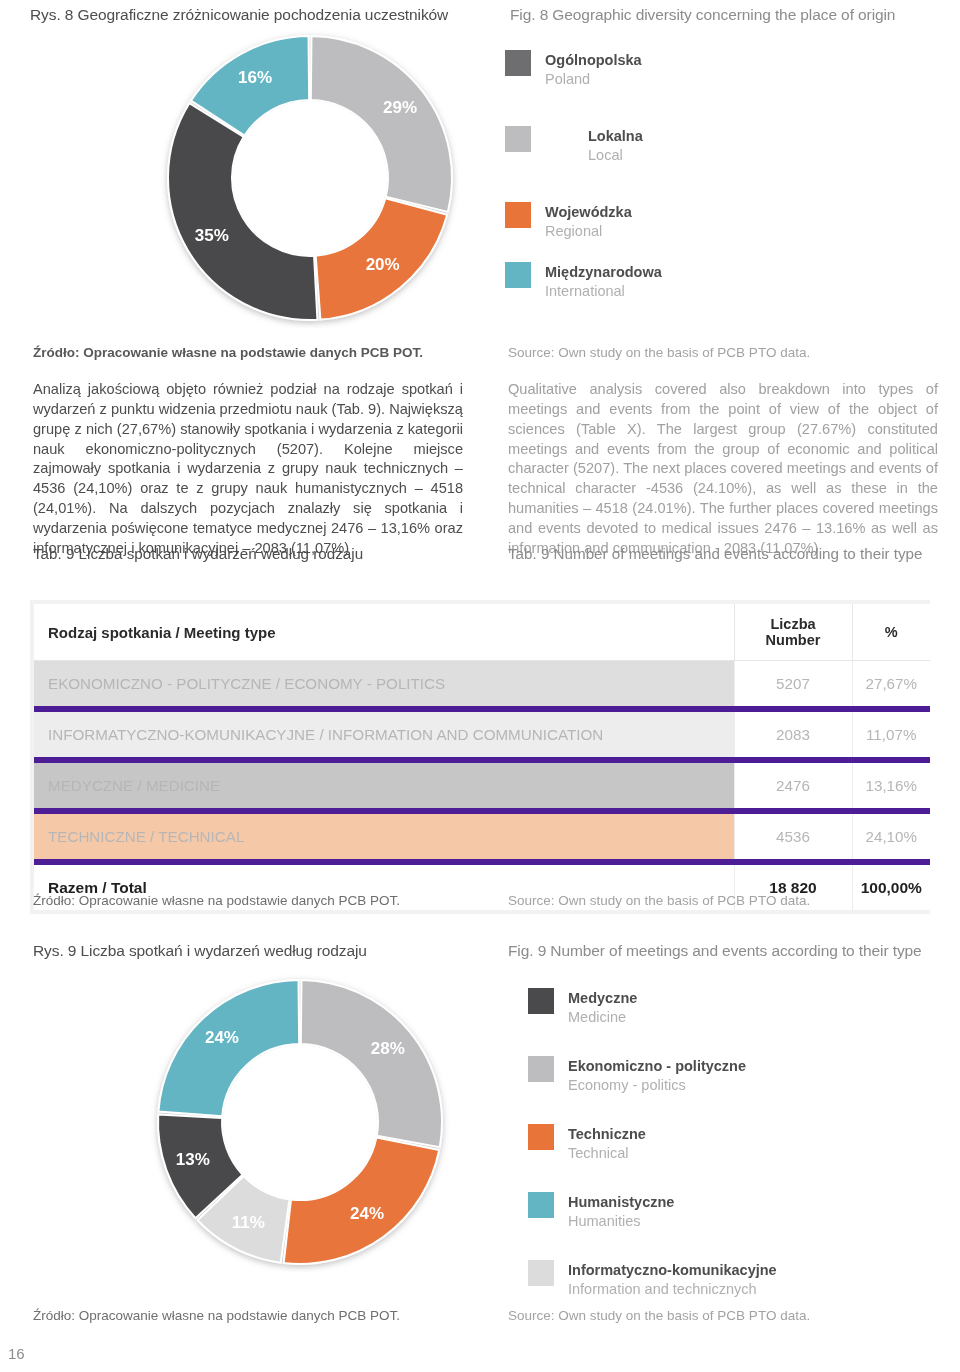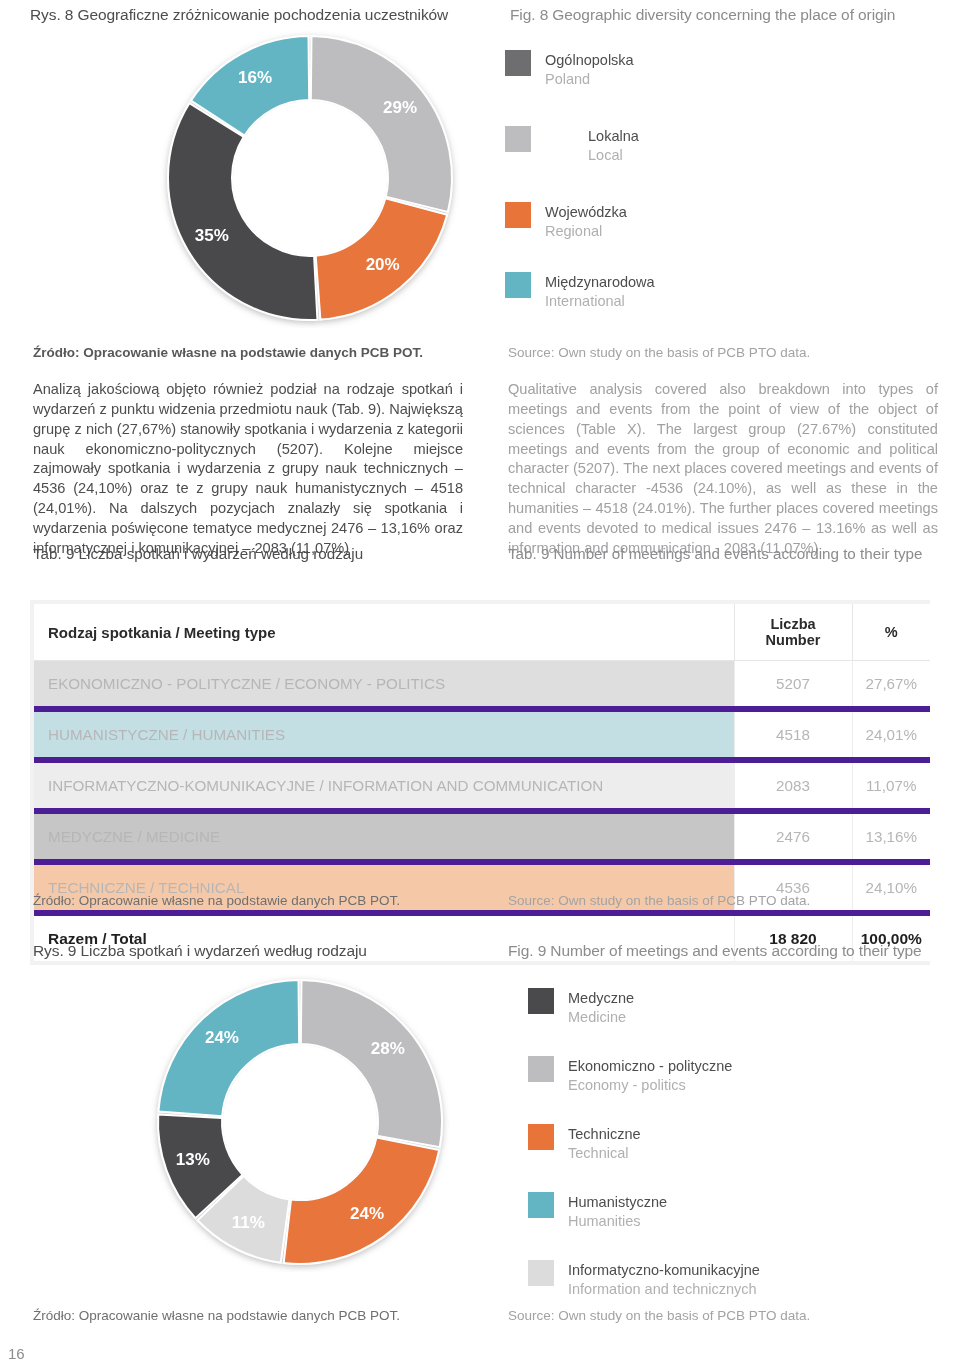--- a/index.html
+++ b/index.html
@@ -35,21 +35,21 @@
     dominant-baseline:middle;
   }
 
   
   .legend{position:absolute;}
   .legend-item{display:flex;align-items:flex-start;margin-bottom:10px;}
   .legend-swatch{
     width:26px;height:26px;flex:0 0 26px;margin-right:14px;
   }
   .legend-text{line-height:1.28;padding-top:1px;}
-  .legend-pl{font-size:14.5px;color:#4d4d4f;display:block;}
+  .legend-pl{font-size:14.5px;color:#4d4d4f;display:block;font-weight:bold;}
   .legend-en{font-size:14.5px;color:#b0b0b2;display:block;}
 
   
   .source-line{
     position:absolute;
     font-size:13.5px;
     color:#6f6f72;
     white-space:nowrap;
   }
   .source-line.bold{font-weight:bold;color:#58585a;}
@@ -175,21 +175,21 @@
           <span class="legend-en">Poland</span>
         </div>
       </div>
       <div class="legend-item" style="margin-bottom: 38px; gap: 43px;">
         <div class="legend-swatch" style="background: rgb(189, 189, 191);"></div>
         <div class="legend-text">
           <span class="legend-pl">Lokalna</span>
           <span class="legend-en">Local</span>
         </div>
       </div>
-      <div class="legend-item" style="margin-bottom: 32px;">
+      <div class="legend-item" style="margin-bottom: 22px;">
         <div class="legend-swatch" style="background: rgb(232, 116, 58);"></div>
         <div class="legend-text">
           <span class="legend-pl">Wojewódzka</span>
           <span class="legend-en">Regional</span>
         </div>
       </div>
       <div class="legend-item" style="margin-bottom: 25px;">
         <div class="legend-swatch" style="background: rgb(100, 181, 196);"></div>
         <div class="legend-text">
           <span class="legend-pl">Międzynarodowa</span>
@@ -224,25 +224,20 @@
           <th class="h-pct">%</th>
         </tr>
       </thead>
       <tbody id="tbl-body">
           <tr>
             <td class="c-name" style="background: rgb(222, 222, 222);">EKONOMICZNO - POLITYCZNE / ECONOMY - POLITICS</td>
             <td class="c-num">5207</td>
             <td class="c-pct">27,67%</td>
           </tr>
           <tr>
-            <td class="c-name" style="background: rgb(196, 223, 227);">HUMANISTYCZNE / HUMANITIES</td>
-            <td class="c-num">4518</td>
-            <td class="c-pct">24,01%</td>
-          </tr>
-          <tr>
             <td class="c-name" style="background: rgb(237, 237, 237);">INFORMATYCZNO-KOMUNIKACYJNE / INFORMATION AND COMMUNICATION</td>
             <td class="c-num">2083</td>
             <td class="c-pct">11,07%</td>
           </tr>
           <tr>
             <td class="c-name" style="background: rgb(198, 198, 198);">MEDYCZNE / MEDICINE</td>
             <td class="c-num">2476</td>
             <td class="c-pct">13,16%</td>
           </tr>
           <tr>

